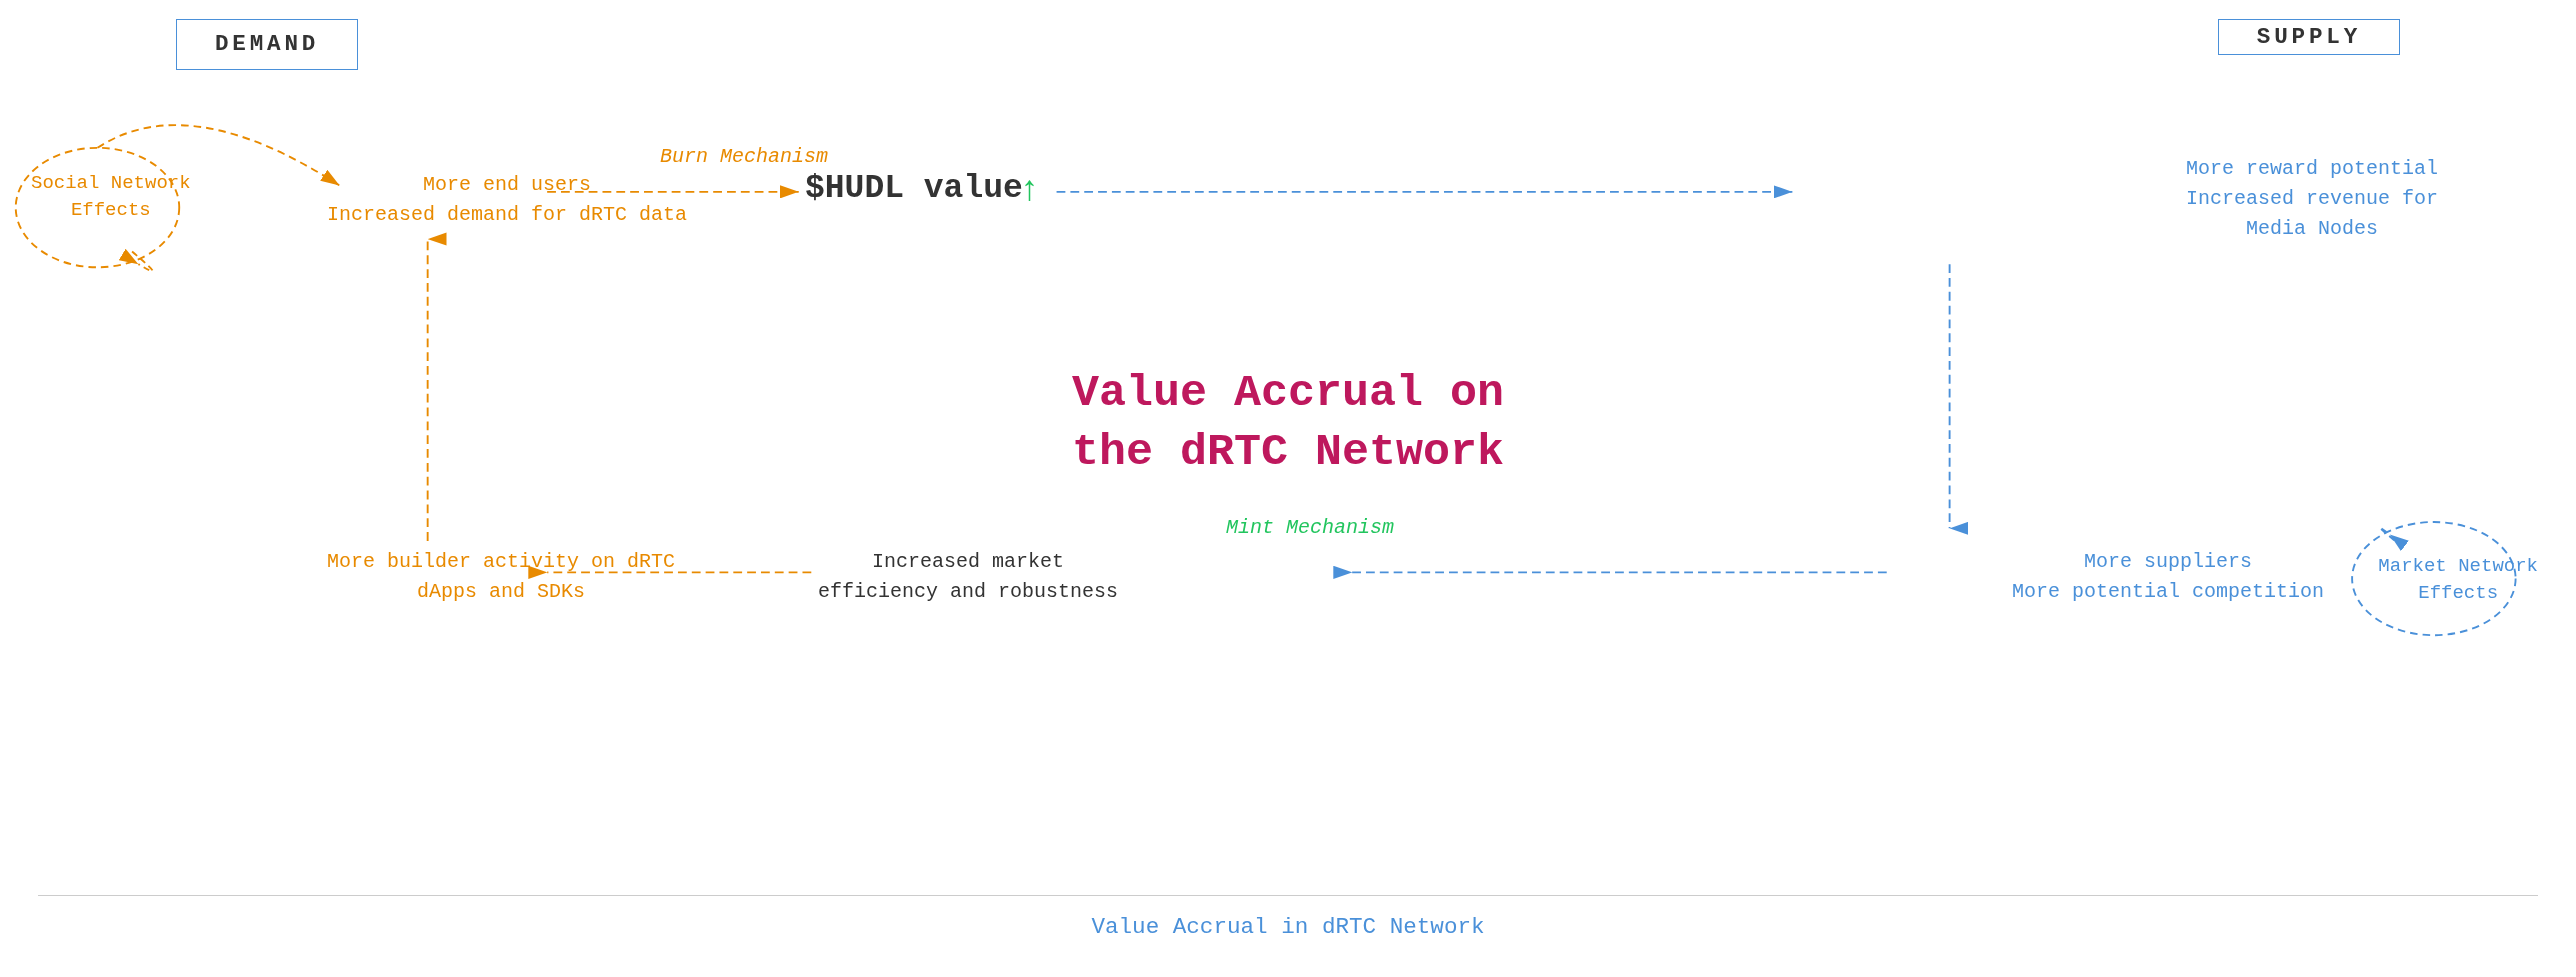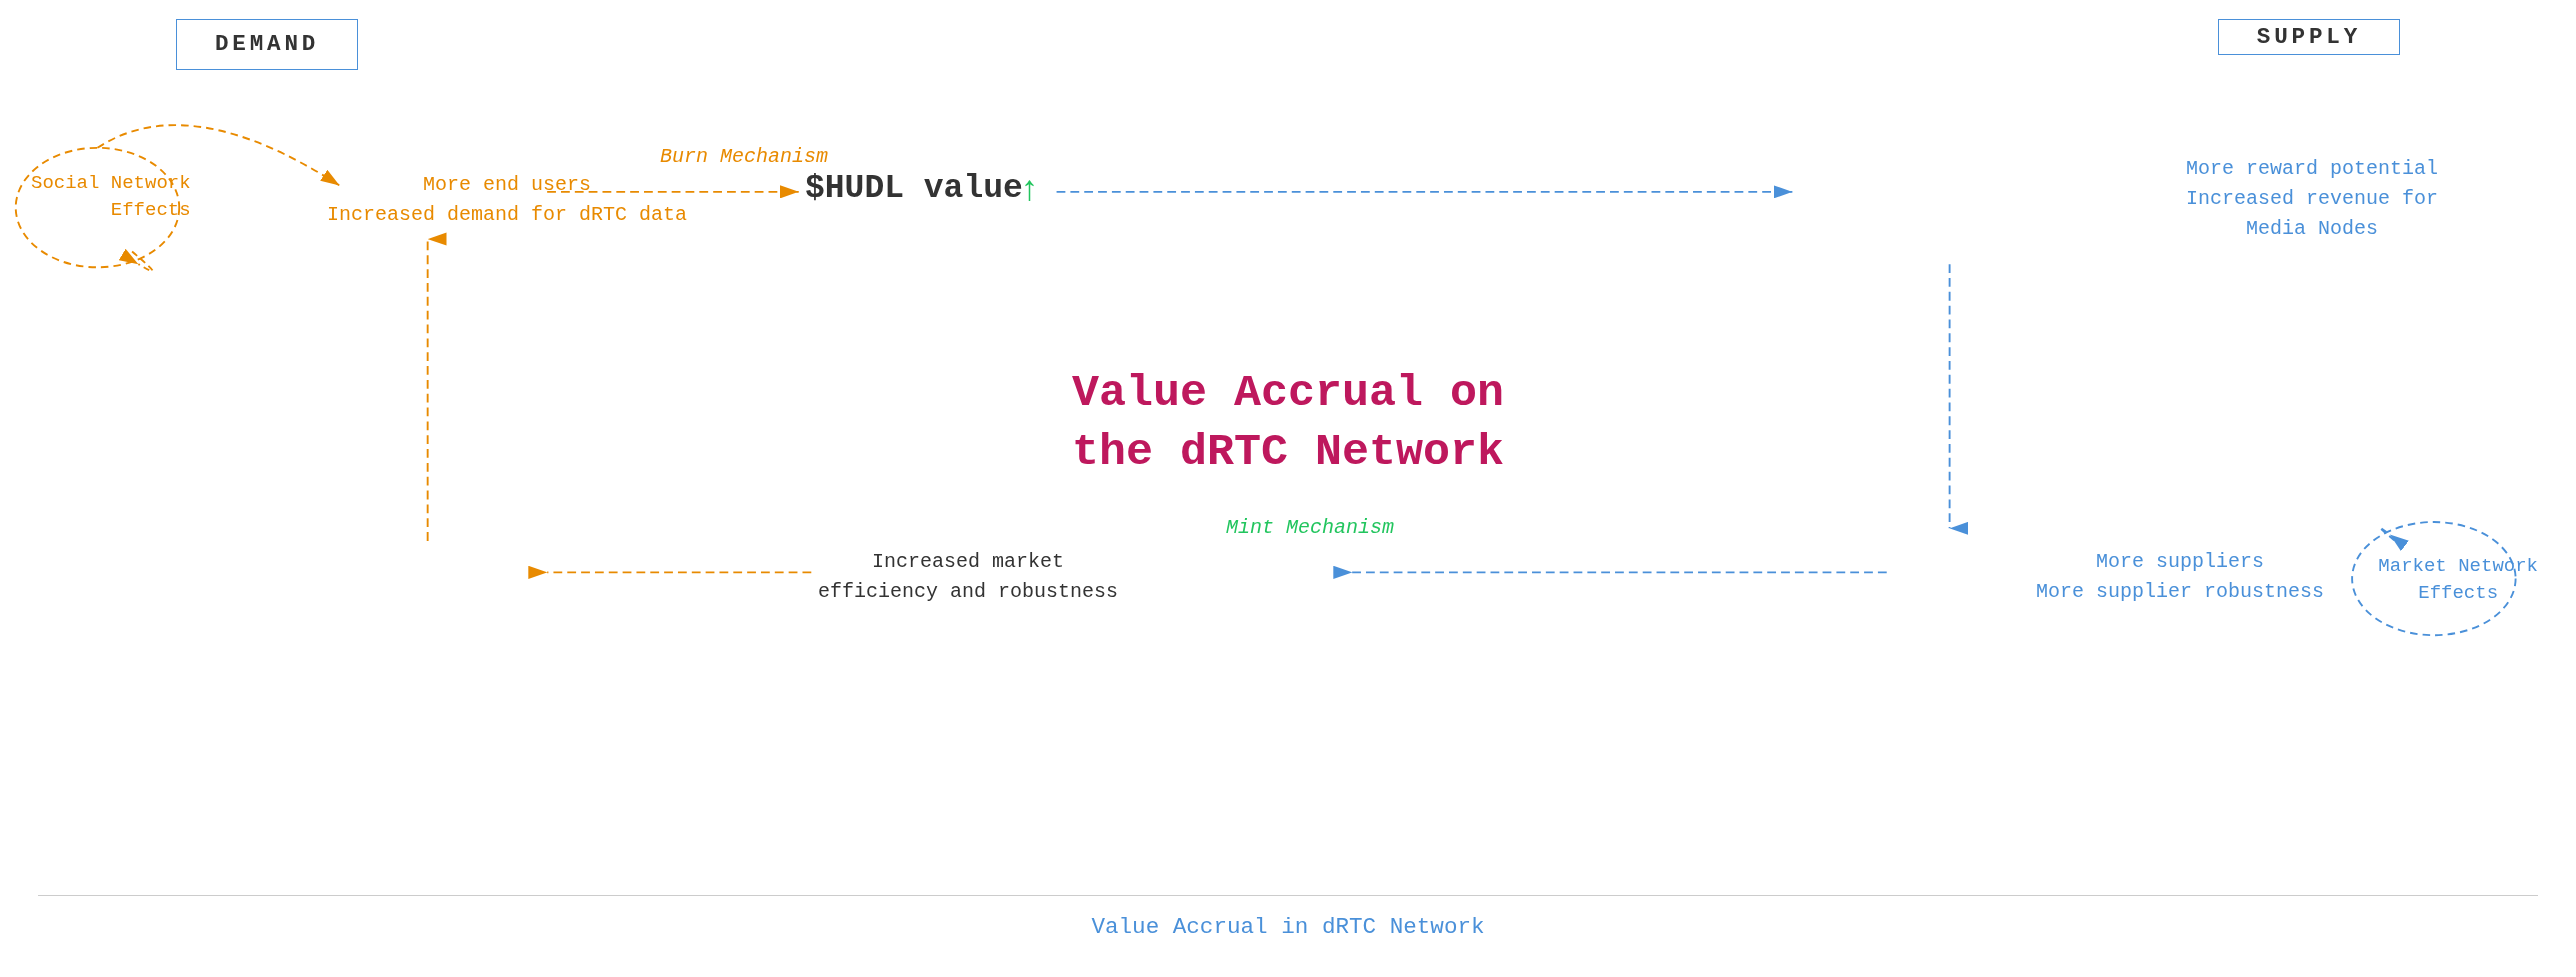--- a/index.html
+++ b/index.html
@@ -56,21 +56,21 @@
       color: #be185d;
       line-height: 1.3;
       white-space: nowrap;
     }
     .social-network-effects-text {
       position: absolute;
       top: 170px;
       left: 31px;
       color: #e88a00;
       font-size: 19px;
-      text-align: right;
+      text-align: center;
       line-height: 1.4;
     }
 
     
     .demand-text {
       position: absolute;
       top: 170px;
       left: 327px;
       color: #e88a00;
       font-size: 20px;
@@ -239,33 +239,37 @@
     <span>More reward potential</span><br>
     <span>Increased revenue for</span><br>
     <span>Media Nodes</span>
   </div>
 
   <div class="center-title">
     <span>Value Accrual on</span><br>
     <span>the dRTC Network</span>
   </div>
 
+  <div class="builder-text">
+    <span>More builder activity on dRTC</span><br>
+    <span>dApps and SDKs</span>
+  </div>
 
   <div class="efficiency-text">
     <span>Increased market</span><br>
     <span>efficiency and robustness</span>
   </div>
 
   <div class="mint-mechanism">
     <span>Mint Mechanism</span>
   </div>
 
   <div class="suppliers-text">
     <span>More suppliers</span><br>
-    <span>More supplier robustness</span>
+    <span>More potential competition</span>
   </div>
 
   <div class="market-network-effects-text">
     Market Network<br>Effects
   </div>
 
   <div class="bottom-line"></div>
 
   <div class="bottom-caption">
     <span>Value Accrual in dRTC Network</span>

